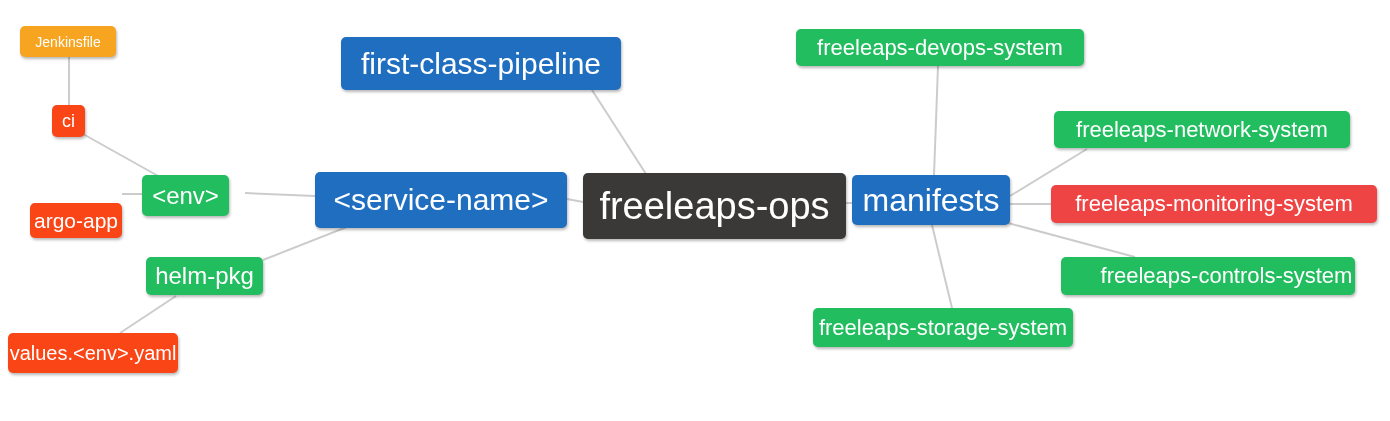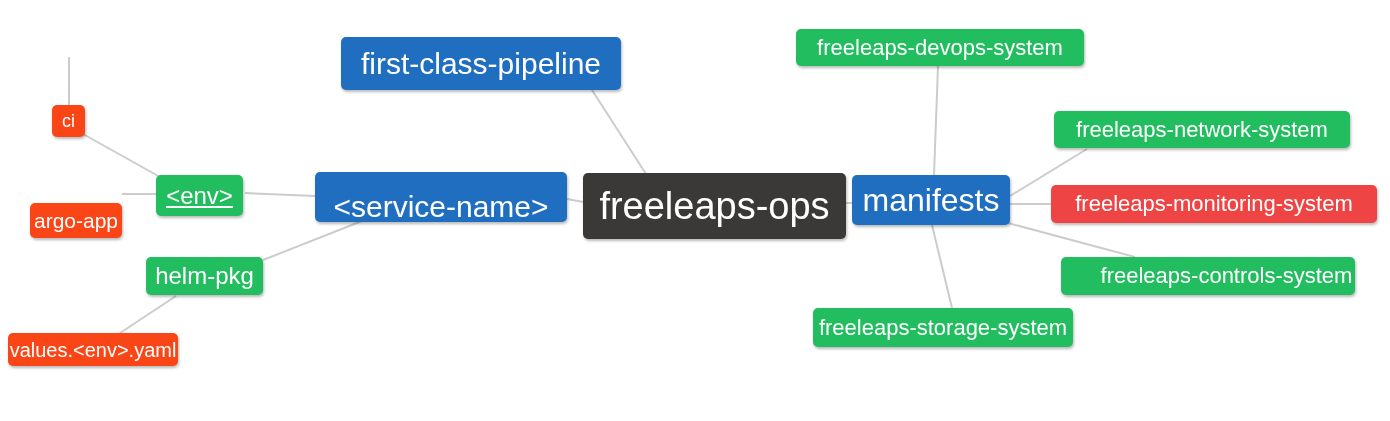--- a/index.html
+++ b/index.html
@@ -51,39 +51,42 @@
       <line x1="120" y1="333" x2="176" y2="296" stroke="#cccccc" stroke-width="2"></line>
       <line x1="567" y1="199" x2="583" y2="202" stroke="#cccccc" stroke-width="2"></line>
       <line x1="592" y1="90" x2="646" y2="174" stroke="#cccccc" stroke-width="2"></line>
       <line x1="846" y1="203" x2="852" y2="203" stroke="#cccccc" stroke-width="2"></line>
       <line x1="934" y1="175" x2="938" y2="66" stroke="#cccccc" stroke-width="2"></line>
       <line x1="1010" y1="196" x2="1087" y2="149" stroke="#cccccc" stroke-width="2"></line>
       <line x1="1010" y1="204" x2="1051" y2="204" stroke="#cccccc" stroke-width="2"></line>
       <line x1="1008" y1="223" x2="1135" y2="257" stroke="#cccccc" stroke-width="2"></line>
       <line x1="932" y1="225" x2="952" y2="308" stroke="#cccccc" stroke-width="2"></line>
     </svg>
+<div class="node" style="left: 20px; top: 26px; width: 96px; height: 31px; font-size: 14px; background: rgb(247, 165, 33);">
+      <span>Jenkinsfile</span>
+    </div>
     <div class="node" style="left: 52px; top: 105px; width: 33px; height: 32px; font-size: 18px; background: rgb(250, 70, 22);">
       <span>ci</span>
     </div>
     <div class="node" style="left: 30px; top: 176px; width: 92px; height: 35px; font-size: 21px; background: rgb(250, 70, 22); margin-top: 27px;">
       <span>argo-app</span>
     </div>
-    <div class="node" style="left: 156px; top: 175px; width: 87px; height: 41px; font-size: 24px; background: rgb(34, 189, 95); text-decoration: underline;">
+    <div class="node" style="left: 142px; top: 175px; width: 87px; height: 41px; font-size: 24px; background: rgb(34, 189, 95);">
       <span>&lt;env&gt;</span>
     </div>
     <div class="node" style="left: 146px; top: 257px; width: 117px; height: 38px; font-size: 24px; background: rgb(34, 189, 95);">
       <span>helm-pkg</span>
     </div>
-    <div class="node" style="left: 8px; top: 333px; width: 170px; height: 33px; font-size: 20px; background: rgb(250, 70, 22);">
+    <div class="node" style="left: 8px; top: 333px; width: 170px; height: 40px; font-size: 20px; background: rgb(250, 70, 22);">
       <span>values.&lt;env&gt;.yaml</span>
     </div>
     <div class="node" style="left: 313px; top: 37px; width: 280px; height: 53px; font-size: 30px; background: rgb(31, 110, 192); margin-left: 28px;">
       <span>first-class-pipeline</span>
     </div>
-    <div class="node" style="left: 315px; top: 172px; width: 252px; height: 50px; font-size: 30px; background: rgb(31, 110, 192); align-items: flex-end;">
+    <div class="node" style="left: 315px; top: 172px; width: 252px; height: 56px; font-size: 30px; background: rgb(31, 110, 192);">
       <span>&lt;service-name&gt;</span>
     </div>
     <div class="node" style="left: 583px; top: 173px; width: 263px; height: 66px; font-size: 38px; background: rgb(59, 57, 55);">
       <span>freeleaps-ops</span>
     </div>
     <div class="node" style="left: 796px; top: 29px; width: 288px; height: 37px; font-size: 22px; background: rgb(34, 189, 95);">
       <span>freeleaps-devops-system</span>
     </div>
     <div class="node" style="left: 852px; top: 175px; width: 158px; height: 50px; font-size: 32px; background: rgb(31, 110, 192);">
       <span>manifests</span>

